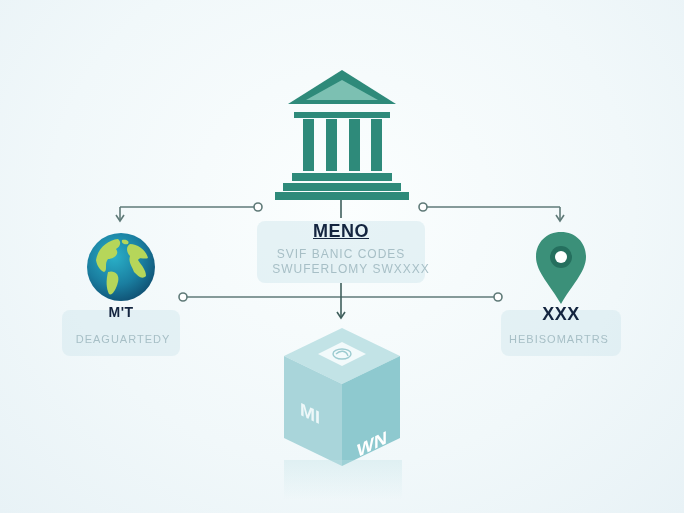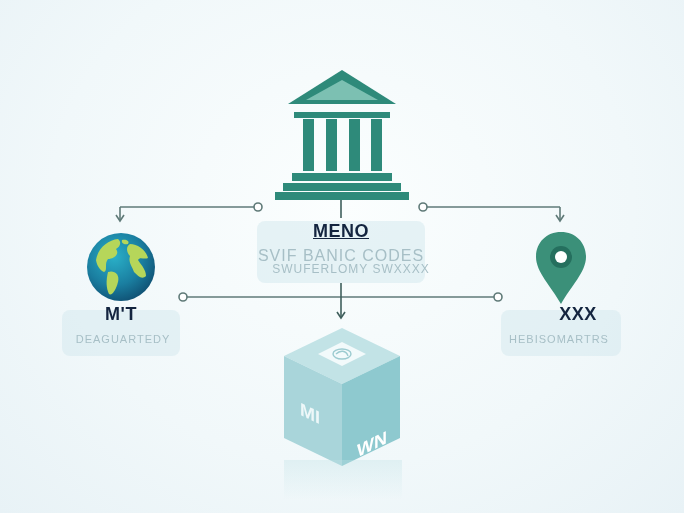--- a/index.html
+++ b/index.html
@@ -63,50 +63,50 @@
   <rect x="54" y="55" width="11" height="52" fill="#2e8a7a"></rect>
   <rect x="77" y="55" width="11" height="52" fill="#2e8a7a"></rect>
   <rect x="99" y="55" width="11" height="52" fill="#2e8a7a"></rect>
   <rect x="20" y="109" width="100" height="8" fill="#2e8a7a"></rect>
   <rect x="11" y="119" width="118" height="8" fill="#2e8a7a"></rect>
   <rect x="3" y="128" width="134" height="8" fill="#2e8a7a"></rect>
 </svg>
 
 <div class="card" style="left:257px;top:221px;width:168px;height:62px;"></div>
 <div class="title" style="left:257px;top:221px;width:168px;font-size:18px;text-decoration:underline;">MENO</div>
-<div class="sub" style="left:257px;top:247px;width:168px;font-size:16px;">SVIF BANIC CODES</div>
+<div class="sub" style="left:257px;top:247px;width:168px;font-size:12px;">SVIF BANIC CODES</div>
 <div class="sub" style="left:257px;top:262px;width:188px;font-size:12px;">SWUFERLOMY SWXXXX</div>
 
 <svg class="abs" style="left:86px;top:232px" width="70" height="70" viewBox="0 0 70 70">
   <defs>
     <radialGradient id="ocean" cx="40%" cy="35%" r="70%">
       <stop offset="0%" stop-color="#2ab0c8"></stop>
       <stop offset="60%" stop-color="#1a7ea0"></stop>
       <stop offset="100%" stop-color="#0f4f72"></stop>
     </radialGradient>
   </defs>
   <circle cx="35" cy="35" r="34" fill="url(#ocean)"></circle>
   <path d="M10,28 C12,16 22,8 32,7 C36,10 34,15 30,17 C34,22 28,27 22,27 C18,32 22,38 18,40 C14,38 11,34 10,28 Z" fill="#b6d65a"></path>
   <path d="M22,40 C28,38 34,42 32,50 C30,58 26,64 23,62 C20,56 20,48 22,40 Z" fill="#b6d65a"></path>
   <path d="M44,12 C52,12 60,18 62,26 C58,28 54,24 52,28 C56,34 60,38 60,44 C56,48 52,44 48,40 C46,34 42,30 44,24 C40,20 40,14 44,12 Z" fill="#b6d65a"></path>
   <path d="M36,8 C40,7 44,9 42,12 C38,13 35,11 36,8 Z" fill="#b6d65a"></path>
 </svg>
 
 <div class="card" style="left:62px;top:310px;width:118px;height:46px;"></div>
-<div class="title" style="left:62px;top:304px;width:118px;font-size:18px;">M'T</div>
+<div class="title" style="left:62px;top:304px;width:118px;font-size:14px;">M'T</div>
 <div class="sub" style="left:62px;top:333px;width:122px;font-size:11px;">DEAGUARTEDY</div>
 
 <svg class="abs" style="left:533px;top:230px" width="56" height="76" viewBox="0 0 56 76">
   <path d="M28,2 C13,2 3,13 3,27 C3,42 18,56 28,74 C38,56 53,42 53,27 C53,13 43,2 28,2 Z" fill="#3b9079"></path>
   <circle cx="28" cy="27" r="11" fill="#256f5e"></circle>
   <circle cx="28" cy="27" r="6" fill="#ffffff"></circle>
 </svg>
 
 <div class="card" style="left:501px;top:310px;width:120px;height:46px;"></div>
-<div class="title" style="left:518px;top:304px;width:120px;font-size:18px;">XXX</div>
+<div class="title" style="left:501px;top:304px;width:120px;font-size:18px;">XXX</div>
 <div class="sub" style="left:501px;top:333px;width:116px;font-size:11px;">HEBISOMARTRS</div>
 
 <svg class="abs" style="left:280px;top:322px" width="126" height="150" viewBox="0 0 126 150">
   <polygon points="62,6 120,34 62,62 4,34" fill="#c2e3e6"></polygon>
   <polygon points="4,34 62,62 62,144 4,116" fill="#a9d5da"></polygon>
   <polygon points="62,62 120,34 120,116 62,144" fill="#8ec9cf"></polygon>
   <g>
     <polygon points="62,20 86,32 62,44 38,32" fill="#f2fafb"></polygon>
     <ellipse cx="62" cy="32" rx="9" ry="5" fill="none" stroke="#9ccbd0" stroke-width="1.4"></ellipse>
     <path d="M56,32 C60,28 66,28 68,34" fill="none" stroke="#9ccbd0" stroke-width="1.4"></path>

